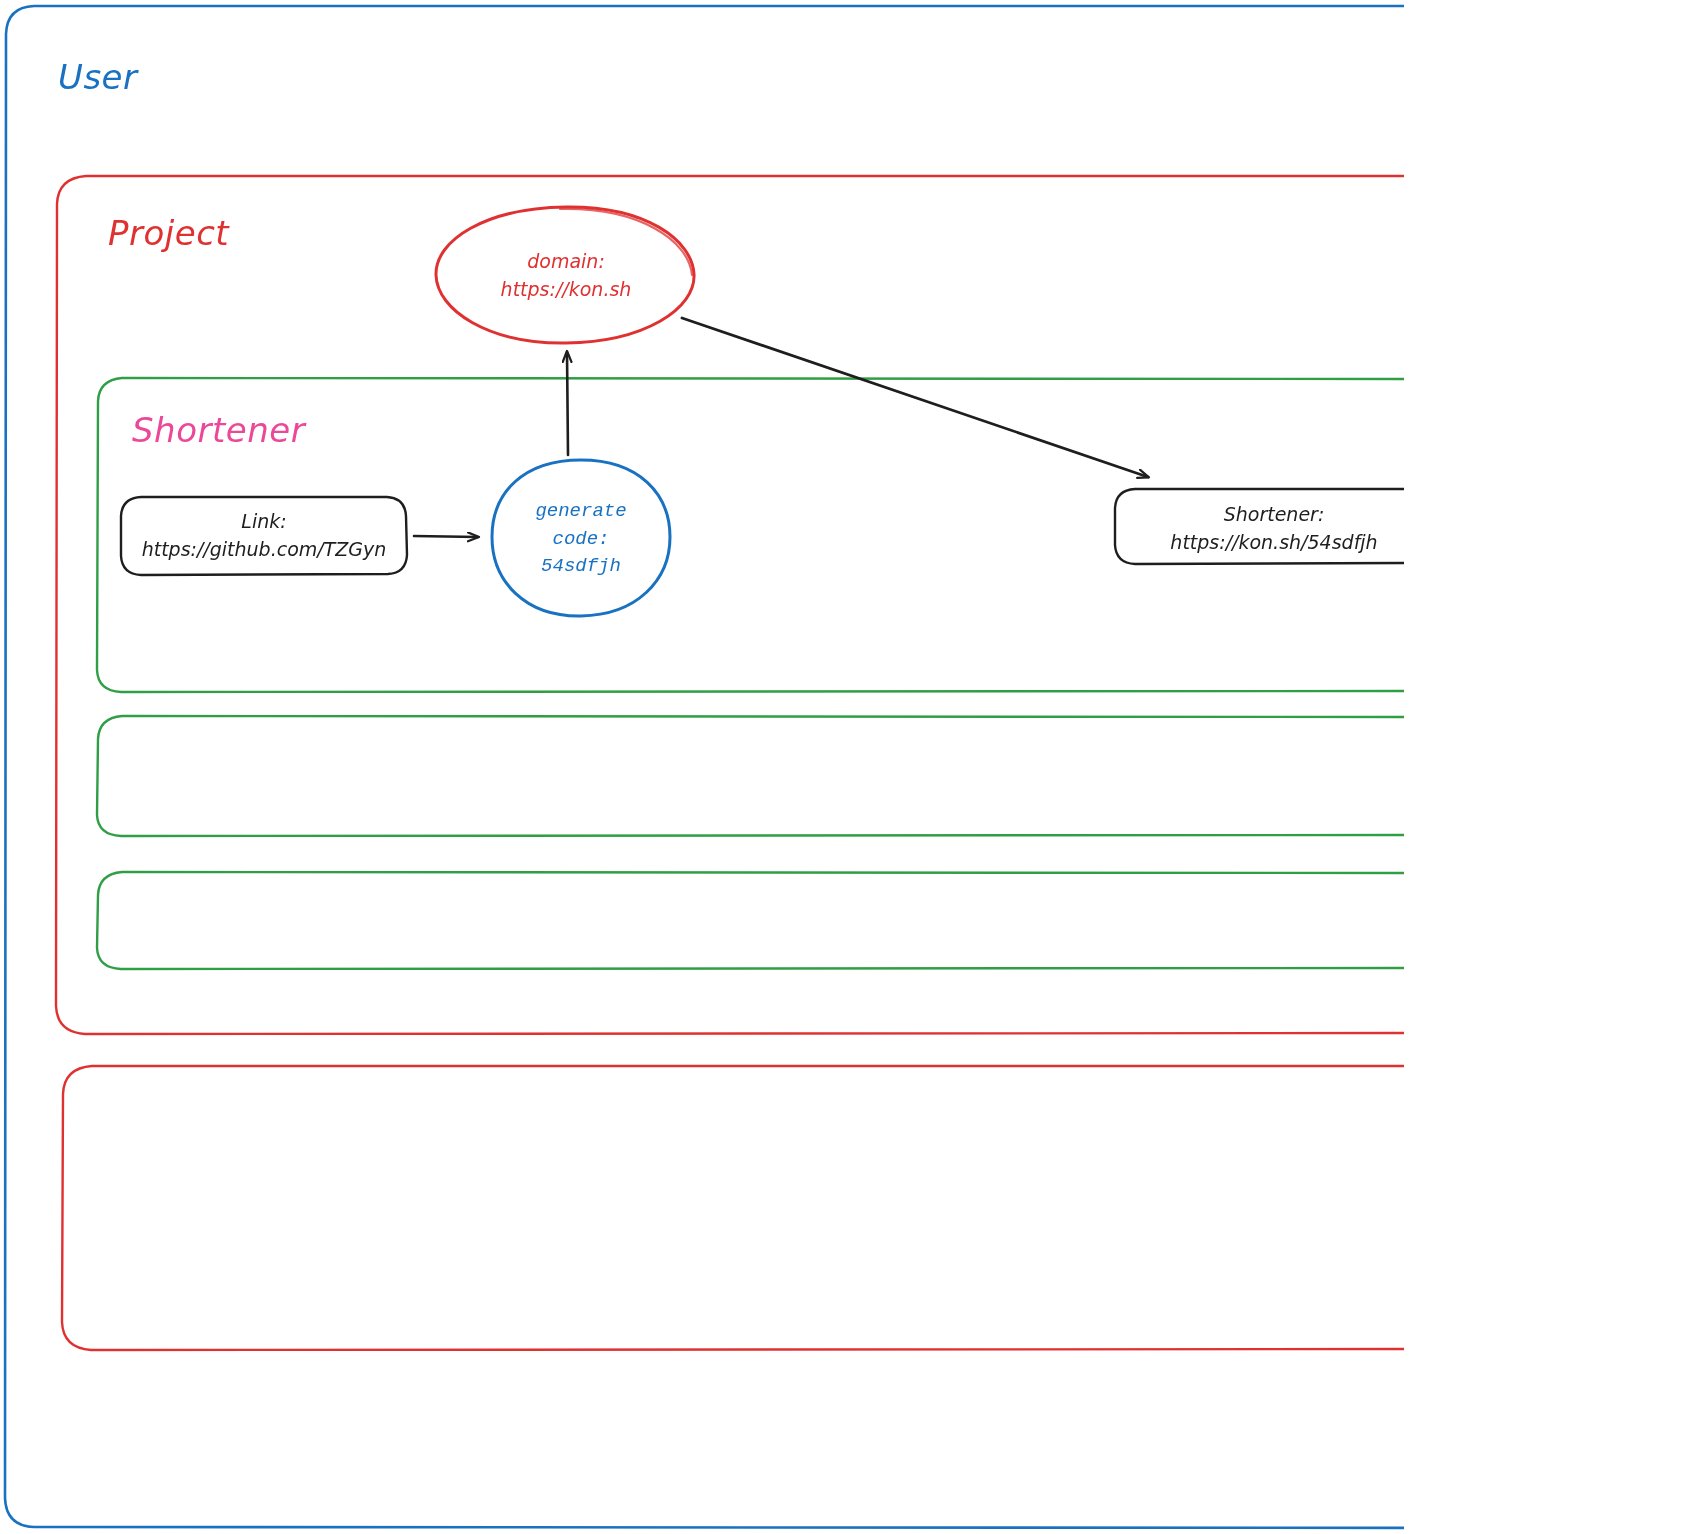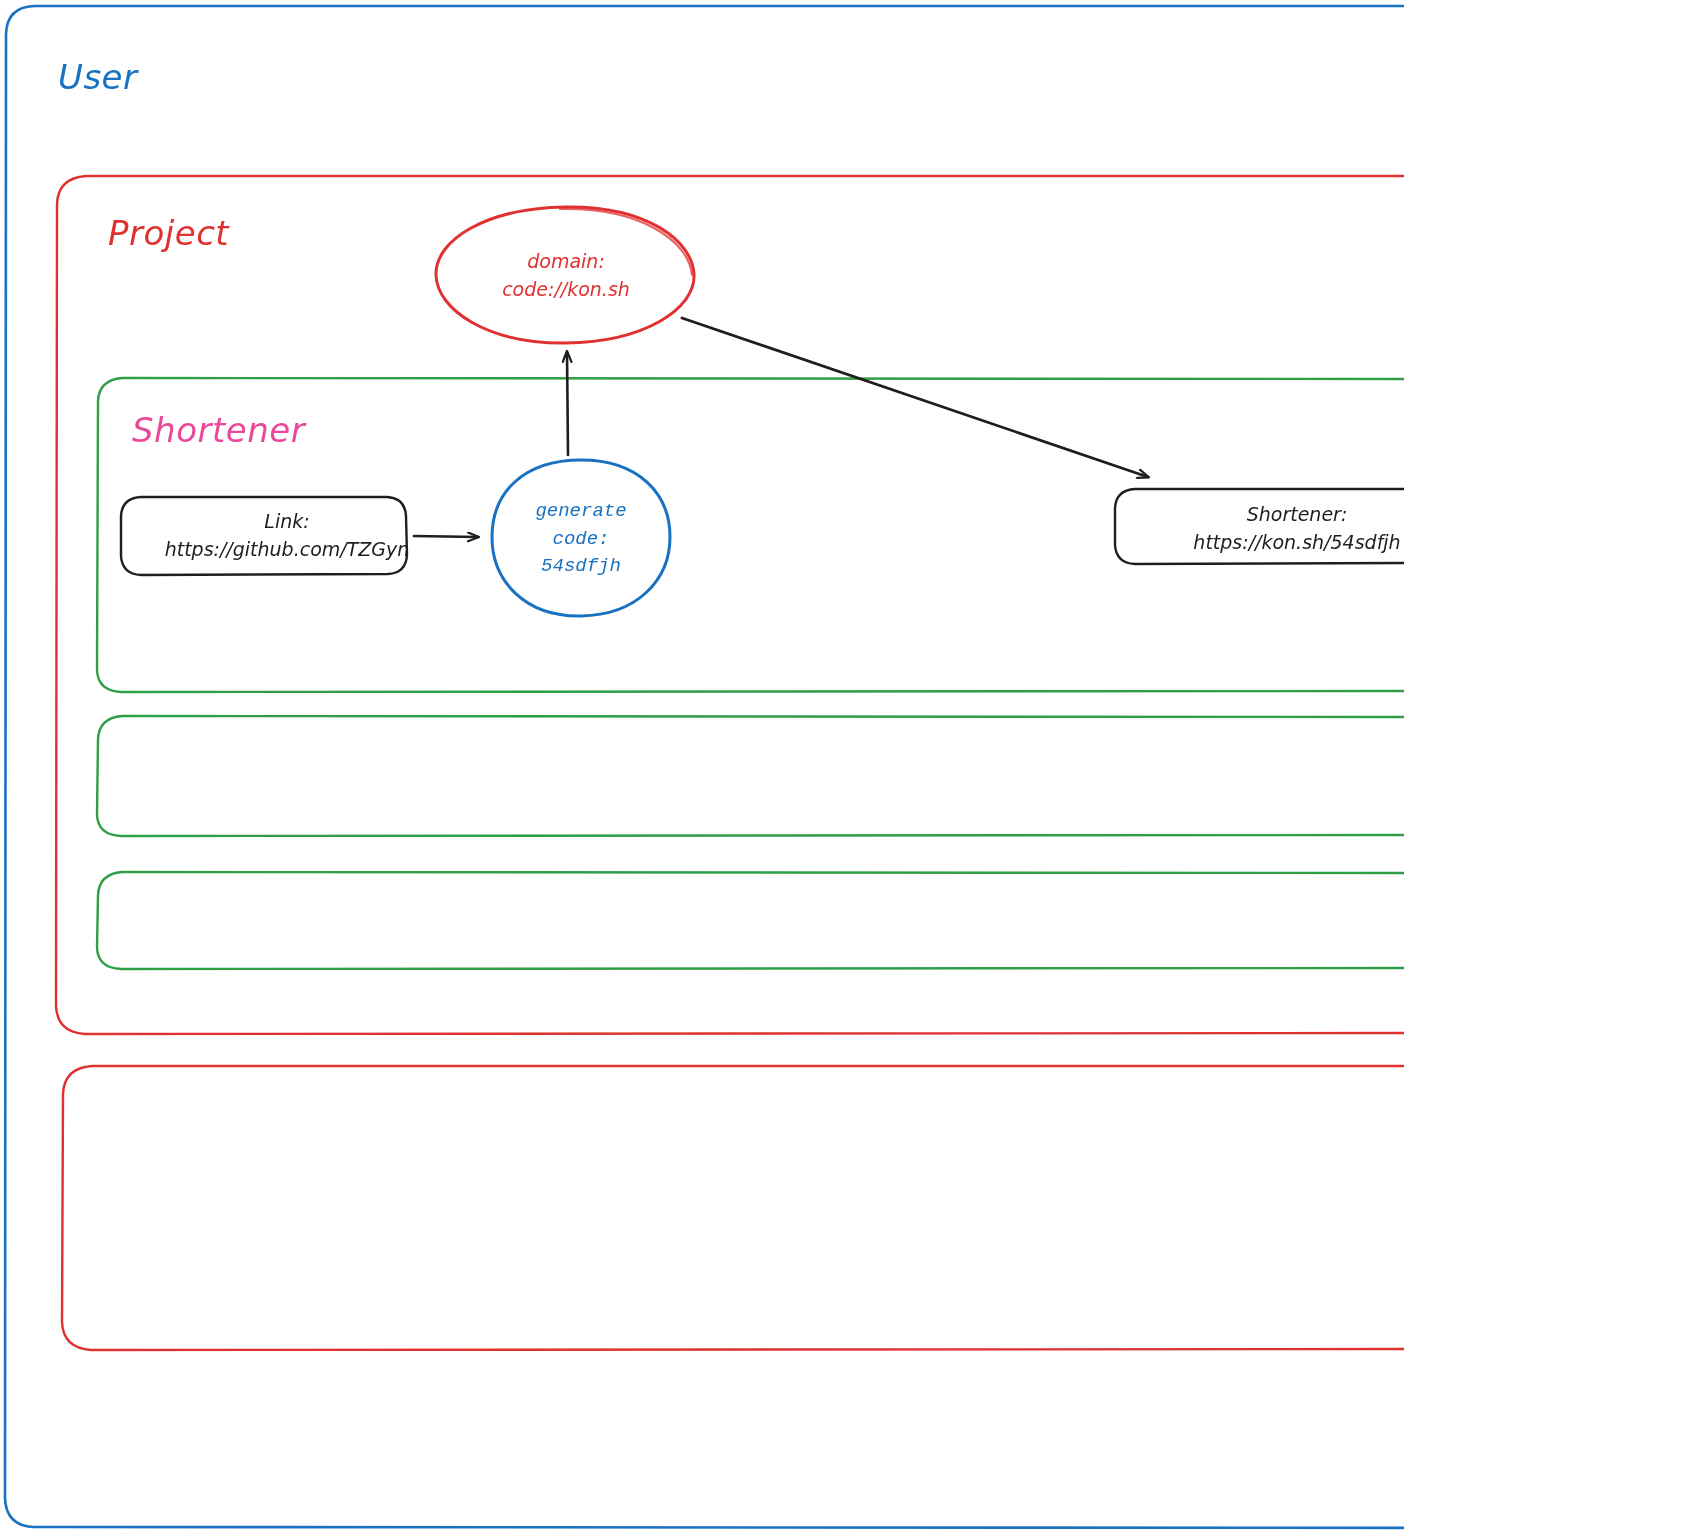--- a/index.html
+++ b/index.html
@@ -40,21 +40,21 @@
   .project-label{ color: #e03131; left: 108px; top: 213px; font-style: italic; }
   .shortener-label { color: #ec4899; left: 132px; top: 410px; }
 
   .node-text {
     position: absolute;
     text-align: center;
     font-size: 19px;
     line-height: 1.45;
     font-style: italic;
   }
-  .node-text.black { color: #1e1e1e; margin-left: 23px; }
+  .node-text.black { color: #1e1e1e; }
   .node-text.red   { color: #e03131; }
   .node-text.blue  { color: #1971c2; }
 
   .t-domain    { left: 436px; top: 248px; width: 260px; }
   .t-link      { left: 122px; top: 508px; width: 284px; }
   .t-generate  { left: 496px; top: 498px; width: 170px; font-family: Liberation Mono, monospace; }
   .t-shortener { left: 1116px; top: 501px; width: 316px; }
 </style>
 </head>
 <body>
@@ -131,21 +131,21 @@
   </svg>
 
   <div class="lbl container-label user-label">User</div>
 
   <div class="lbl container-label project-label">Project</div>
 
   <div class="lbl container-label shortener-label">Shortener</div>
 
   <div class="node-text red t-domain">
     <div>domain:</div>
-    <div>code://kon.sh</div>
+    <div>https://kon.sh</div>
   </div>
 
   <div class="node-text black t-link">
     <div>Link:</div>
     <div>https://github.com/TZGyn</div>
   </div>
 
   <div class="node-text blue t-generate">
     <div>generate</div>
     <div>code:</div>

